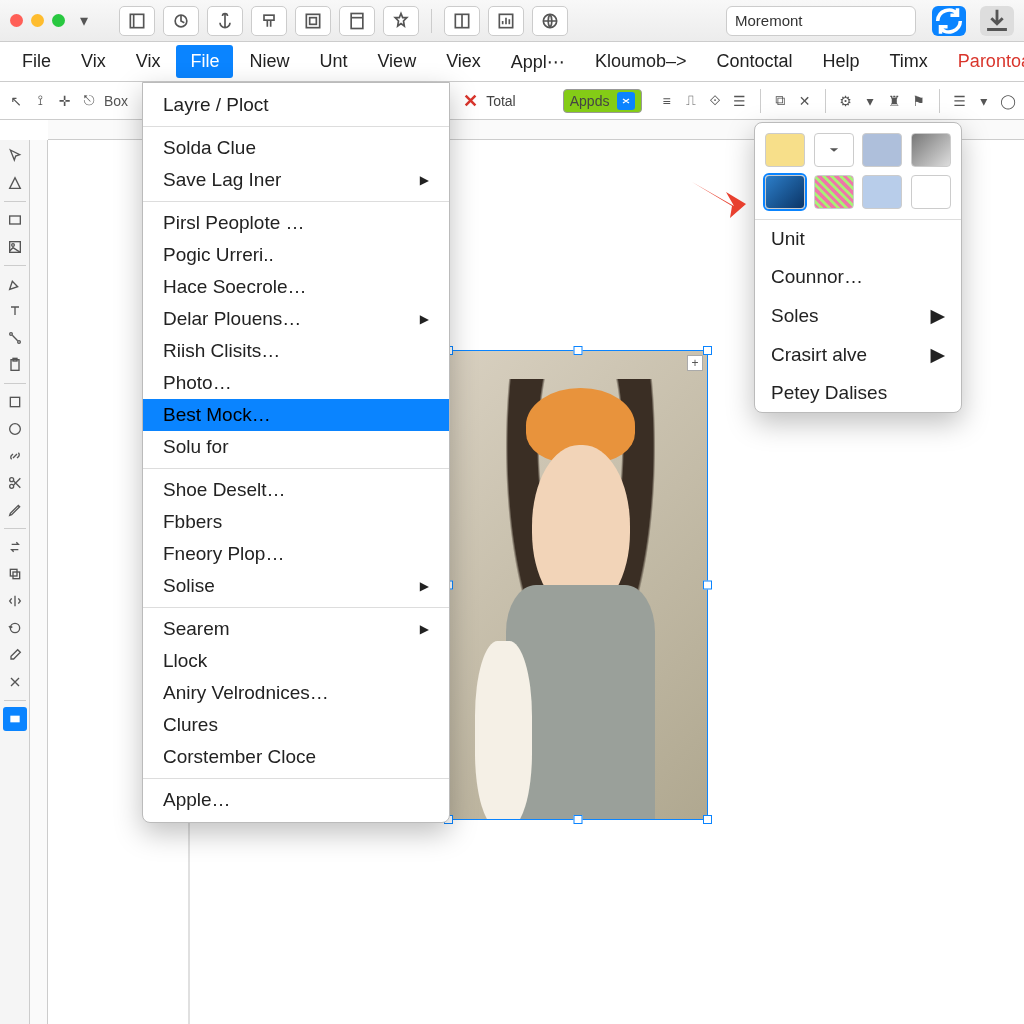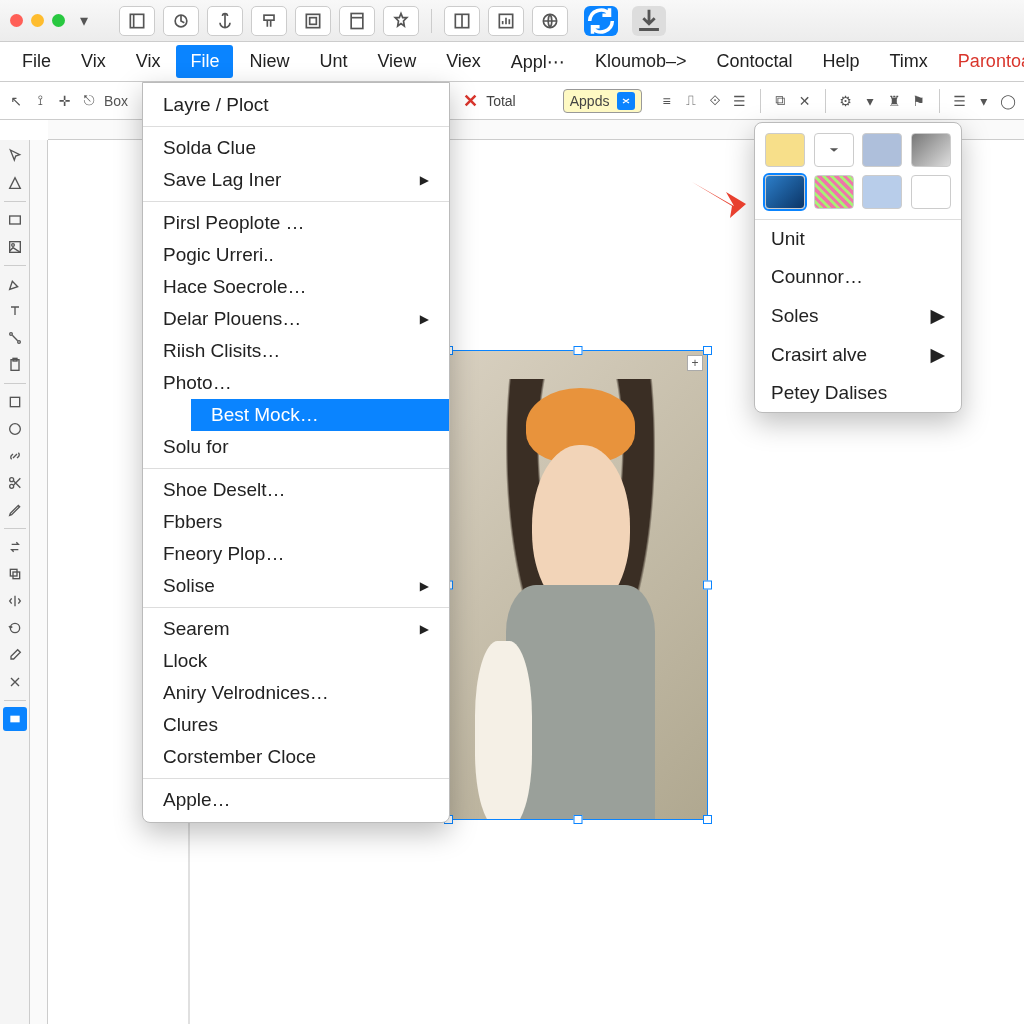--- a/index.html
+++ b/index.html
@@ -25,21 +25,21 @@
 .menubar { height: 40px; border-bottom: 1px solid #ccc; display: flex; align-items: center; padding: 0 8px; gap: 2px; }
 .menubar .mitem { padding: 6px 14px; font-size: 18px; color: #222; border-radius: 3px; cursor: default; white-space: nowrap;}
 .menubar .mitem.active { background: #0a84ff; color: #fff; }
 .menubar .mitem.red { color: #d9352c; }
 .sep { width: 1px; height: 24px; background: #ccc; margin: 0 4px;}
 
 
 .optbar { height: 38px; border-bottom: 1px solid #ccc; display: flex; align-items: center; padding: 0 8px; gap: 8px; font-size: 14px; color: #444;}
 .optbar .oicon { width: 22px; height: 22px; display: flex; align-items: center; justify-content: center; color: #555;}
 .optbar .xbtn { color: #d9352c; font-size: 18px; font-weight: bold;}
-.optbar .selbox { border: 1px solid #999; border-radius: 4px; padding: 2px 6px; display: flex; align-items: center; gap: 8px; background: #fef9c3; margin-left: 39px;}
+.optbar .selbox { border: 1px solid #999; border-radius: 4px; padding: 2px 6px; display: flex; align-items: center; gap: 8px; background: #84cc16; margin-left: 39px;}
 .optbar .selbox .bluearr { width: 18px; height: 18px; background: #0a84ff; border-radius: 3px; display: flex; align-items: center; justify-content: center;}
 
 
 .ruler-h { position: absolute; left: 48px; right: 0; top: 120px; height: 20px; background: #fafafa; border-bottom: 1px solid #ccc; font-size: 9px; color: #666; overflow: hidden;}
 .ruler-v { position: absolute; left: 30px; top: 140px; bottom: 0; width: 18px; background: #fafafa; border-right: 1px solid #ccc; font-size: 9px; color: #666;}
 
 
 .toolbox { position: absolute; left: 0; top: 140px; width: 30px; background: #f5f5f5; border-right: 1px solid #ccc; bottom: 0; display: flex; flex-direction: column; align-items: center; padding-top: 4px; gap: 3px;}
 .toolbox .tool { width: 24px; height: 24px; display: flex; align-items: center; justify-content: center; color: #555; border-radius: 3px;}
 .toolbox .tool.active { background: #0a84ff; color: #fff;}
@@ -58,21 +58,21 @@
 .photo { width: 100%; height: 100%; background: linear-gradient(135deg,#d8d0c0,#b0a890); position: relative; overflow: hidden;}
 .photo .headband { position: absolute; left: 30%; top: 8%; width: 42%; height: 16%; background: #e8933c; border-radius: 50% 50% 40% 40%;}
 .photo .face { position: absolute; left: 32%; top: 20%; width: 38%; height: 36%; background: #f2d4b8; border-radius: 48%;}
 .photo .hair { position: absolute; left: 18%; top: 6%; width: 66%; height: 72%; background: radial-gradient(ellipse at 50% 20%, transparent 34%, #3a2e24 36%, #3a2e24 60%, transparent 62%);}
 .photo .vest { position: absolute; left: 22%; top: 50%; width: 58%; height: 50%; background: #9aa09a; border-radius: 20% 20% 0 0;}
 .photo .sleeve { position: absolute; left: 10%; top: 62%; width: 22%; height: 40%; background: #f5f0e6; border-radius: 40%;}
 
 
 .dropdown { position: absolute; left: 142px; top: 82px; width: 308px; background: #fff; border: 1px solid #bbb; border-radius: 0 0 8px 8px; box-shadow: 0 10px 28px rgba(0,0,0,.25); padding: 6px 0; z-index: 50;}
 .dropdown .ditem { padding: 5px 20px; font-size: 19px; color: #222; display: flex; align-items: center; justify-content: space-between; cursor: default;}
-.dropdown .ditem.hl { background: #0a84ff; color: #ffffff; margin-left: 48px;}
+.dropdown .ditem.hl { background: #0a84ff; color: #000000;}
 .dropdown .dsep { height: 1px; background: #ddd; margin: 5px 0;}
 .dropdown .arrow { font-size: 12px;}
 
 
 .rpanel { position: absolute; right: 62px; top: 122px; width: 208px; background: #fff; border: 1px solid #bbb; border-radius: 8px; box-shadow: 0 10px 28px rgba(0,0,0,.25); z-index: 40;}
 .rpanel .swatches { display: grid; grid-template-columns: repeat(4, 1fr); gap: 8px; padding: 10px;}
 .rpanel .sw { width: 40px; height: 34px; border: 1px solid #ccc; border-radius: 4px; display: flex; align-items: center; justify-content: center;}
 .rpanel .sw.sel { outline: 2px solid #0a84ff;}
 .rpanel .psep { height: 1px; background: #ddd;}
 .rpanel .pitem { padding: 8px 16px; font-size: 19px; color: #222; display: flex; justify-content: space-between; align-items: center;}
@@ -144,20 +144,27 @@
           <rect x="4" y="4" width="16" height="16"></rect>
           <path d="M8 16v-4M12 16v-8M16 16v-6"></path>
         </svg>
       </div>
     <div class="tbicon">
         <svg viewBox="0 0 24 24" fill="none" stroke="currentColor" stroke-width="2">
           <circle cx="12" cy="12" r="8"></circle>
           <path d="M4 12h16M12 4c3 4 3 12 0 16M12 4c-3 4-3 12 0 16"></path>
         </svg>
       </div>
+  </div>
+  <div class="searchbox">
+    <input value="Moremont" style="">
+    <svg viewBox="0 0 24 24" fill="none" stroke="currentColor" stroke-width="2">
+        <circle cx="10" cy="10" r="6"></circle>
+        <path d="M20 20l-5-5"></path>
+      </svg>
   </div>
   <div class="bluebtn">
       <svg viewBox="0 0 24 24" fill="none" stroke="currentColor" stroke-width="2.5">
         <path d="M4 12a8 8 0 0114-5M20 12a8 8 0 01-14 5M18 3v5h-5M6 21v-5h5"></path>
       </svg>
     </div>
   <div class="graybtn">
       <svg viewBox="0 0 24 24" fill="none" stroke="currentColor" stroke-width="2">
         <path d="M12 4v10M8 10l4 4 4-4M5 18h14"></path>
       </svg>

